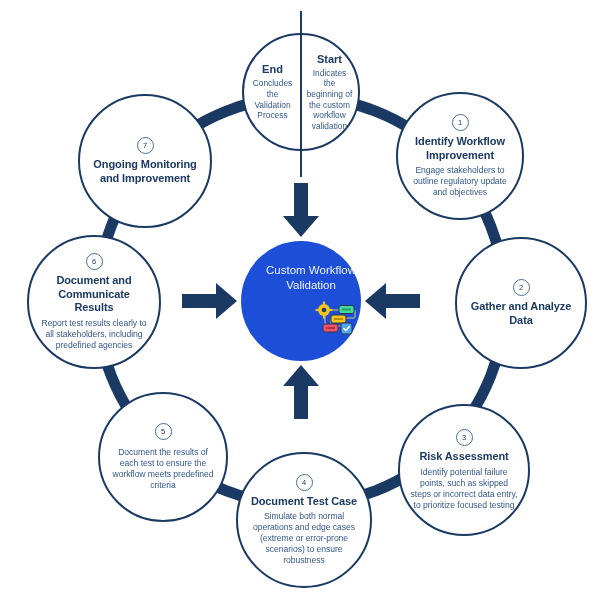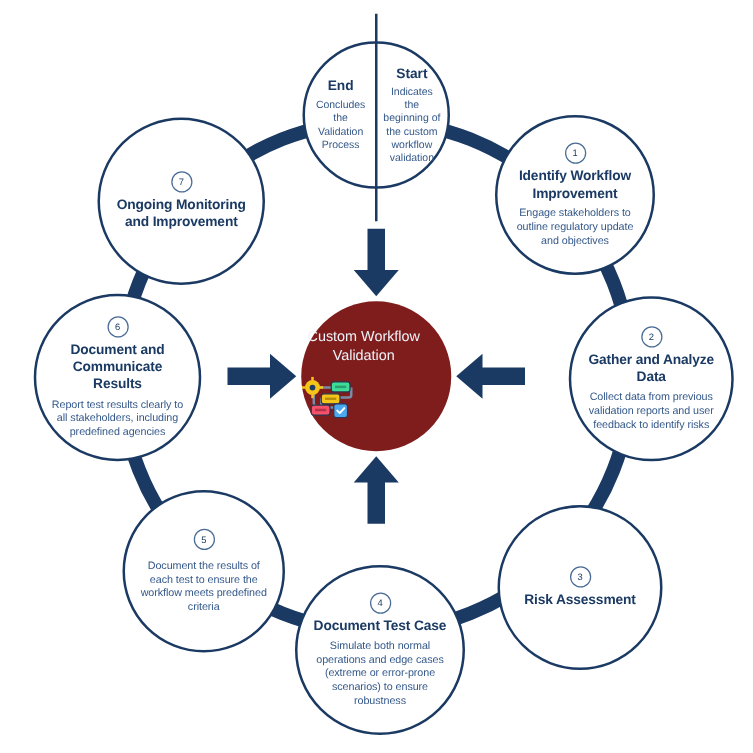--- a/index.html
+++ b/index.html
@@ -113,24 +113,24 @@
   }
 
   
   #center-hub {
     position: absolute;
     left: 241px;
     top: 241px;
     width: 120px;
     height: 120px;
     border-radius: 50%;
-    background: #7f1d1d;
+    background: #1d4ed8;
     display: flex;
     flex-direction: column;
-    align-items: flex-start;
+    align-items: flex-end;
     justify-content: center;
     text-align: center;
   }
   #center-title {
     color: #eef3f9;
     font-size: 11.5px;
     line-height: 15px;
     max-width: 100px;
   }
   #center-icon {
@@ -178,26 +178,26 @@
 
   <div class="node" style="left:396px; top:92px; width:128px; height:128px;">
     <div class="node-badge">1</div>
     <div class="node-title">Identify Workflow Improvement</div>
     <div class="node-desc">Engage stakeholders to outline regulatory update and objectives</div>
   </div>
 
   <div class="node" style="left:455px; top:237px; width:132px; height:132px;">
     <div class="node-badge">2</div>
     <div class="node-title">Gather and Analyze Data</div>
-    <div class="node-desc">Collect data from previous validation reports and user feedback to identify risks</div>
   </div>
 
   <div class="node" style="left:398px; top:404px; width:132px; height:132px;">
     <div class="node-badge">3</div>
     <div class="node-title">Risk Assessment</div>
+    <div class="node-desc">Identify potential failure points, such as skipped steps or incorrect data entry, to prioritize focused testing</div>
   </div>
 
   <div class="node" style="left:236px; top:452px; width:136px; height:136px;">
     <div class="node-badge">4</div>
     <div class="node-title">Document Test Case</div>
     <div class="node-desc">Simulate both normal operations and edge cases (extreme or error-prone scenarios) to ensure robustness</div>
   </div>
 
   <div class="node" style="left:98px; top:392px; width:130px; height:130px;">
     <div class="node-badge">5</div>

